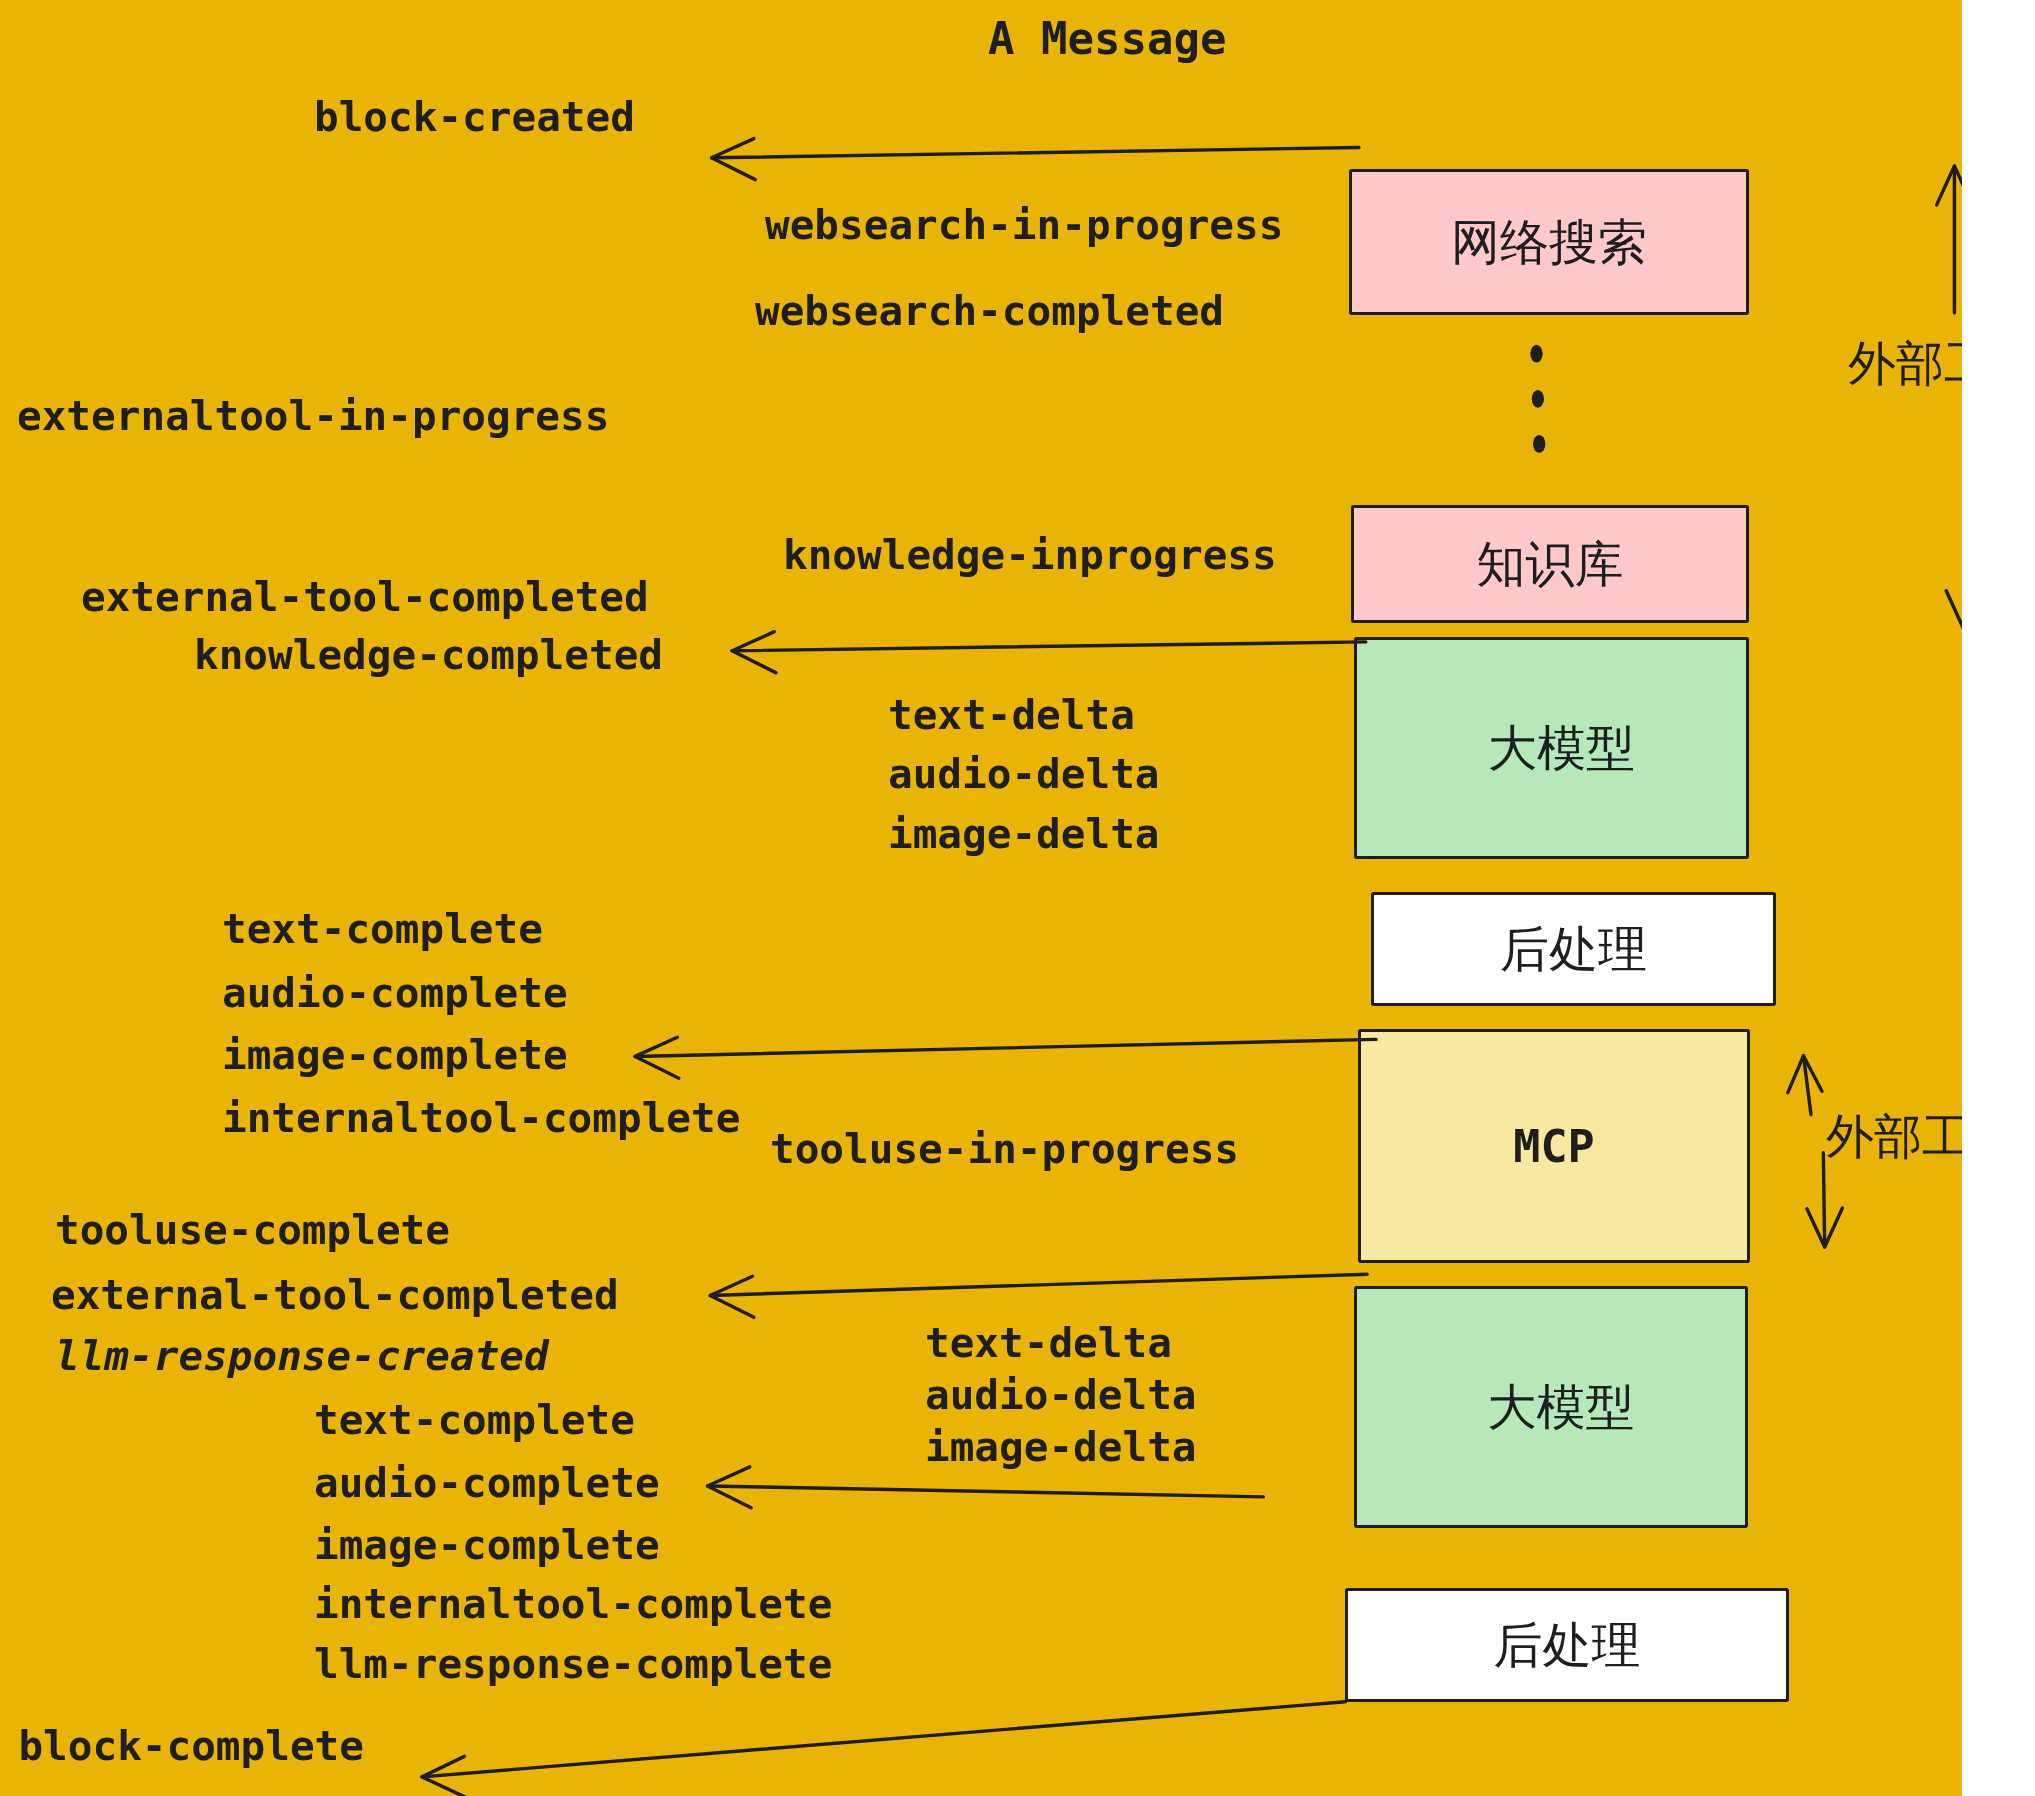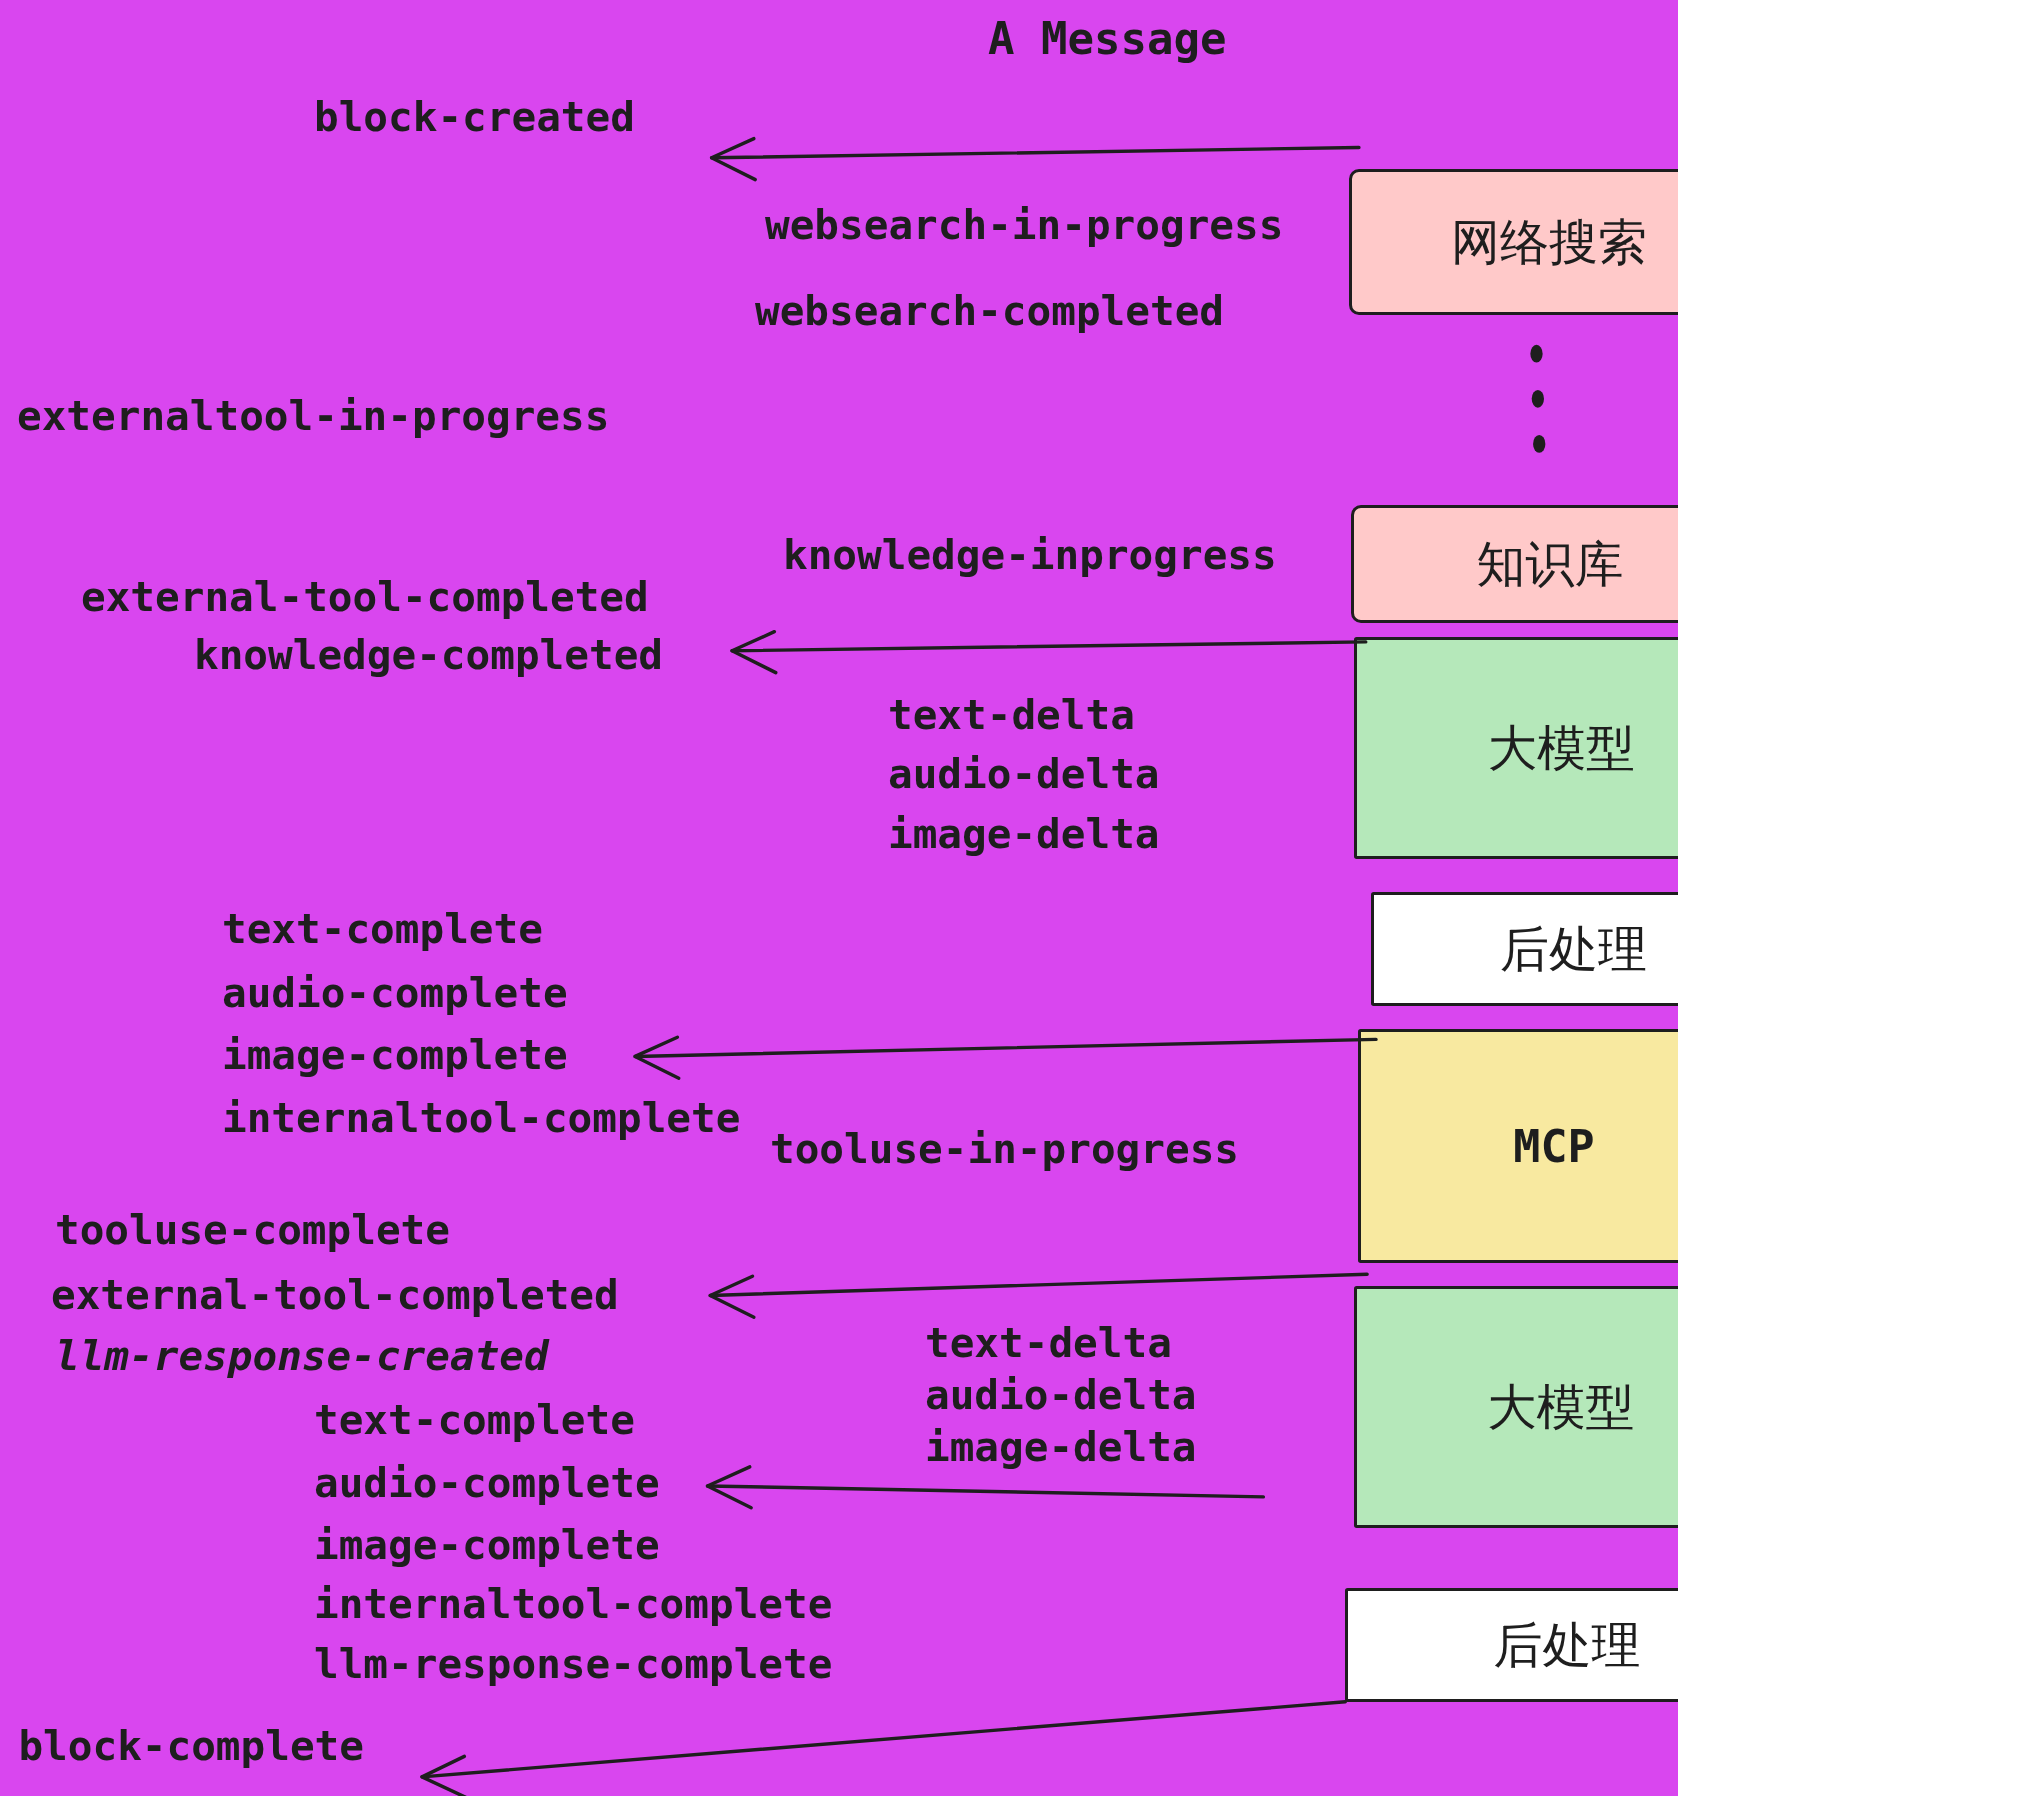--- a/index.html
+++ b/index.html
@@ -1,24 +1,24 @@
 <!DOCTYPE html>
 <html style="font-size:11px"><head>
 <meta charset="utf-8">
 <style>
   html,body{margin:0;padding:0;background:#ffffff;}
-  #canvas{position:relative;width:1678px;height:1796px;background:#d946ef;overflow:hidden;
+  #canvas{position:relative;width:1962px;height:1796px;background:#eab308;overflow:hidden;
           font-family:"DejaVu Sans Mono",monospace;color:#1e1e1e;}
   .ev{position:absolute;white-space:nowrap;font:600 41px/1.05 "DejaVu Sans Mono",monospace;color:#1e1e1e;}
   .title{position:absolute;white-space:nowrap;font:700 44px/1.1 "DejaVu Sans Mono",monospace;color:#1e1e1e;}
   .node{position:absolute;border:3.4px solid #1e1e1e;border-radius:2.7px;display:flex;
         align-items:center;justify-content:center;box-sizing:border-box;}
   .node .lbl{font:500 49px/1 "DejaVu Sans","Liberation Sans",sans-serif;color:#1e1e1e;}
   .node .lbl.mono{font:700 45px/1 "DejaVu Sans Mono",monospace;}
-  .fill-pink{background:#ffc9c9;border-radius:10px;}
+  .fill-pink{background:#ffc9c9;}
   .fill-green{background:#b5e8ba;padding-left:20px;}
   .fill-yellow{background:#f8e9a0;}
   .fill-white{background:#ffffff;}
   .side{position:absolute;white-space:nowrap;font:500 48px/1 "DejaVu Sans","Liberation Sans",sans-serif;color:#1e1e1e;}
   svg.overlay{position:absolute;left:0;top:0;width:2035px;height:1796px;pointer-events:none;}
   svg.overlay path{fill:none;stroke:#1e1e1e;stroke-width:5;stroke-linecap:round;stroke-linejoin:round;}
   svg.overlay ellipse{fill:#1e1e1e;stroke:none;}
 </style>
 </head>
 <body>

